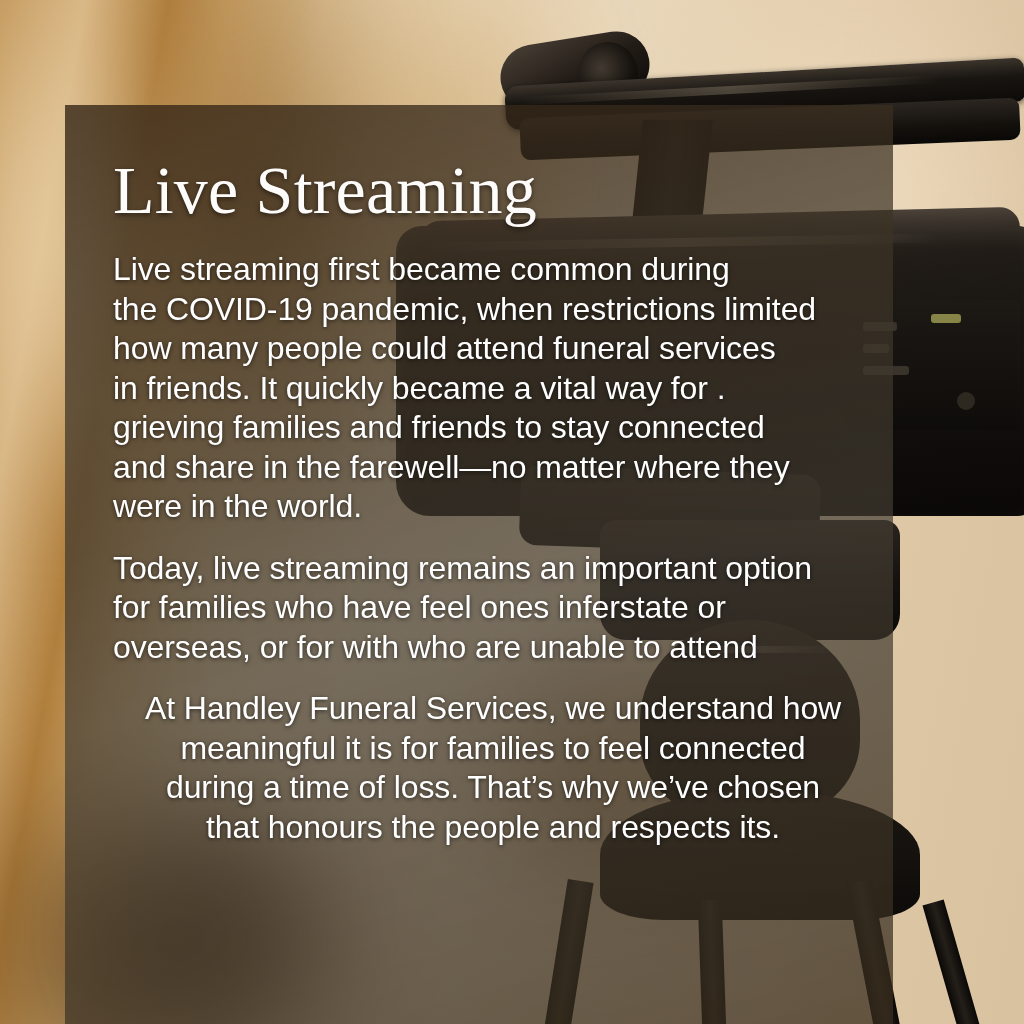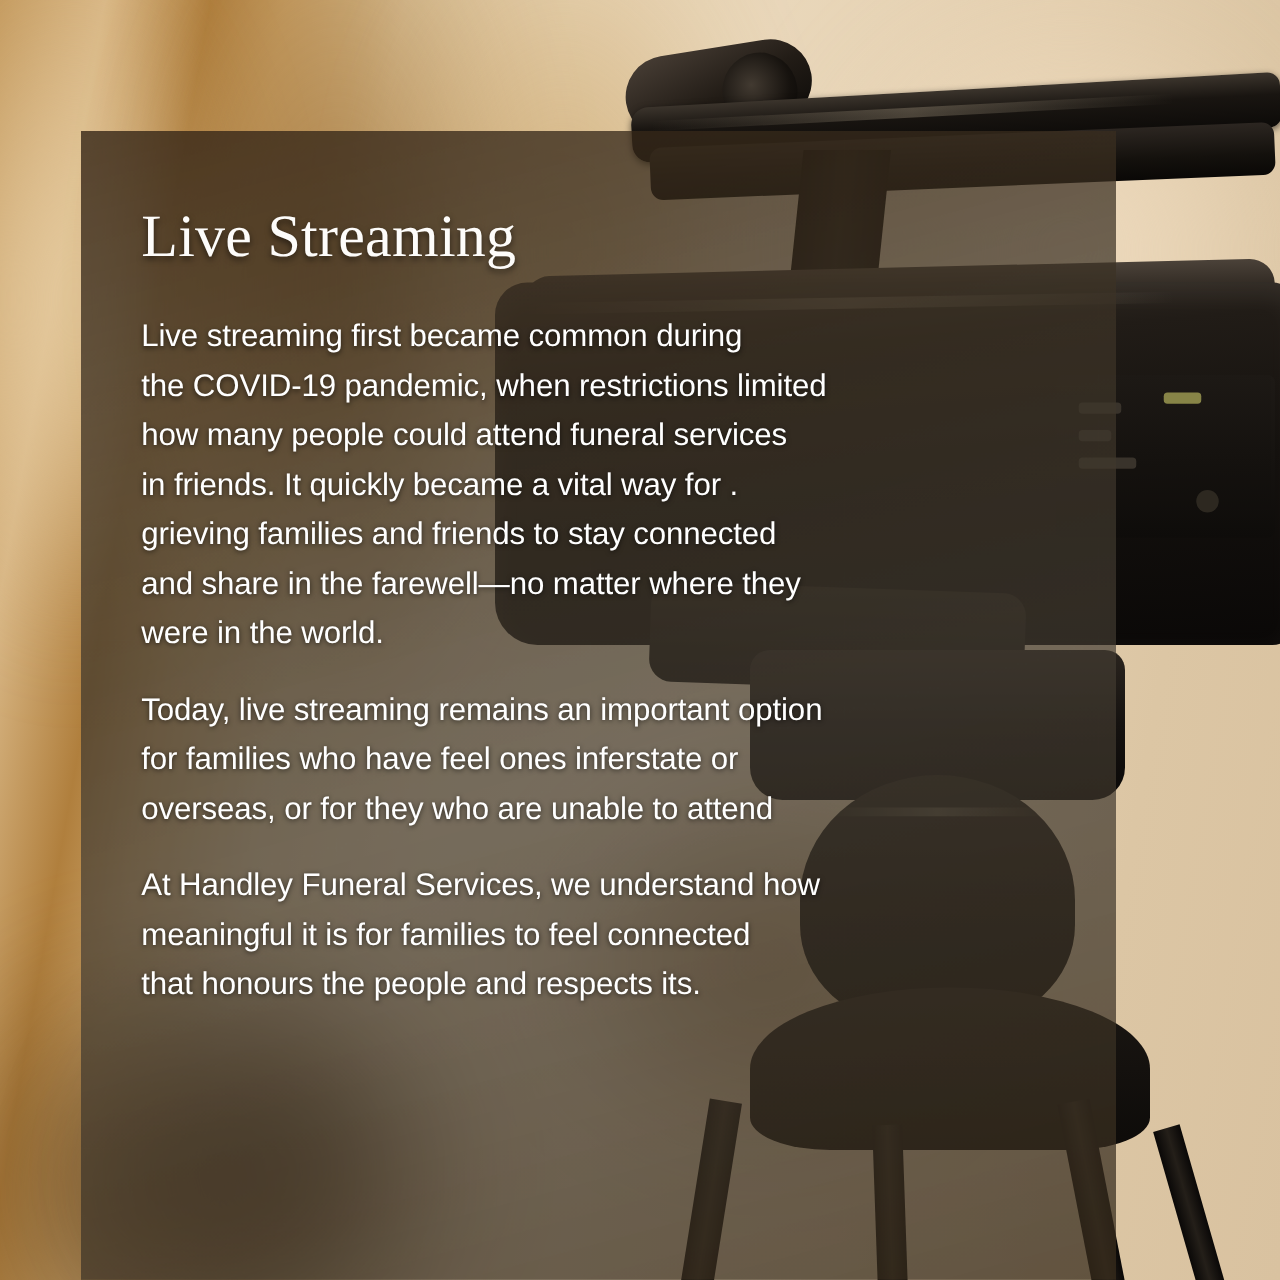--- a/index.html
+++ b/index.html
@@ -159,41 +159,41 @@
   }
 
   .content {
     position:absolute;
     left:113px; top:152px;
     width:780px;
   }
 
   .title {
     font-family:"Liberation Serif", serif;
-    font-size:48px;
+    font-size:68px;
     line-height:76px;
     font-weight:400;
     color:#fdfcfa;
     letter-spacing:.2px;
     text-shadow:0 2px 5px rgba(0,0,0,.55);
     margin-bottom:22px;
     white-space:nowrap;
   }
 
   .para {
     font-family:"Liberation Sans", sans-serif;
-    font-size:25px;
+    font-size:32px;
     line-height:39.5px;
     color:#ffffff;
     letter-spacing:-.1px;
     text-shadow:0 1px 4px rgba(0,0,0,.65);
     margin-bottom:22px;
     max-width:760px;
   }
-  .para:last-child { margin-bottom:0; }
+  .para:last-child { margin-bottom:0;text-align:center; }
   .para .ln { display:block; white-space:nowrap; }
 </style>
 </head>
 <body>
 
 <div id="stage">
 
   <div class="photo">
     <div class="blob blob-a"></div>
     <div class="blob blob-b"></div>
@@ -245,23 +245,24 @@
       <span class="ln">how many people could attend funeral services</span>
       <span class="ln">in friends. It quickly became a vital way for .</span>
       <span class="ln">grieving families and friends to stay connected</span>
       <span class="ln">and share in the farewell—no matter where they</span>
       <span class="ln">were in the world.</span>
     </p>
 
     <p class="para">
       <span class="ln">Today, live streaming remains an important option</span>
       <span class="ln">for families who have feel ones inferstate or</span>
-      <span class="ln">overseas, or for they who are unable to attend</span>
+      <span class="ln">overseas, or for with who are unable to attend</span>
     </p>
 
     <p class="para">
       <span class="ln">At Handley Funeral Services, we understand how</span>
       <span class="ln">meaningful it is for families to feel connected</span>
+      <span class="ln">during a time of loss. That’s why we’ve chosen</span>
       <span class="ln">that honours the people and respects its.</span>
     </p>
 
   </div>
 </div>
 
 </body></html>

